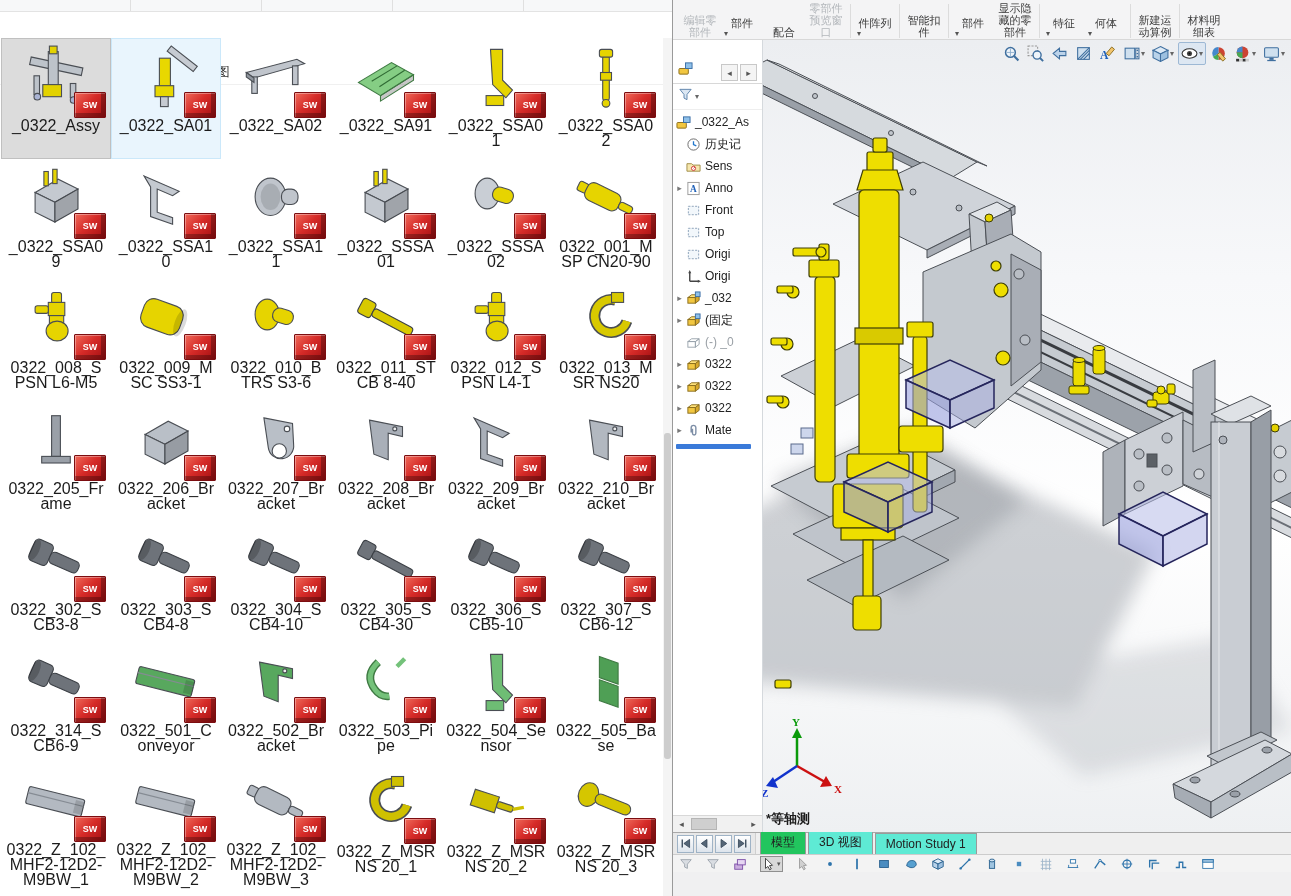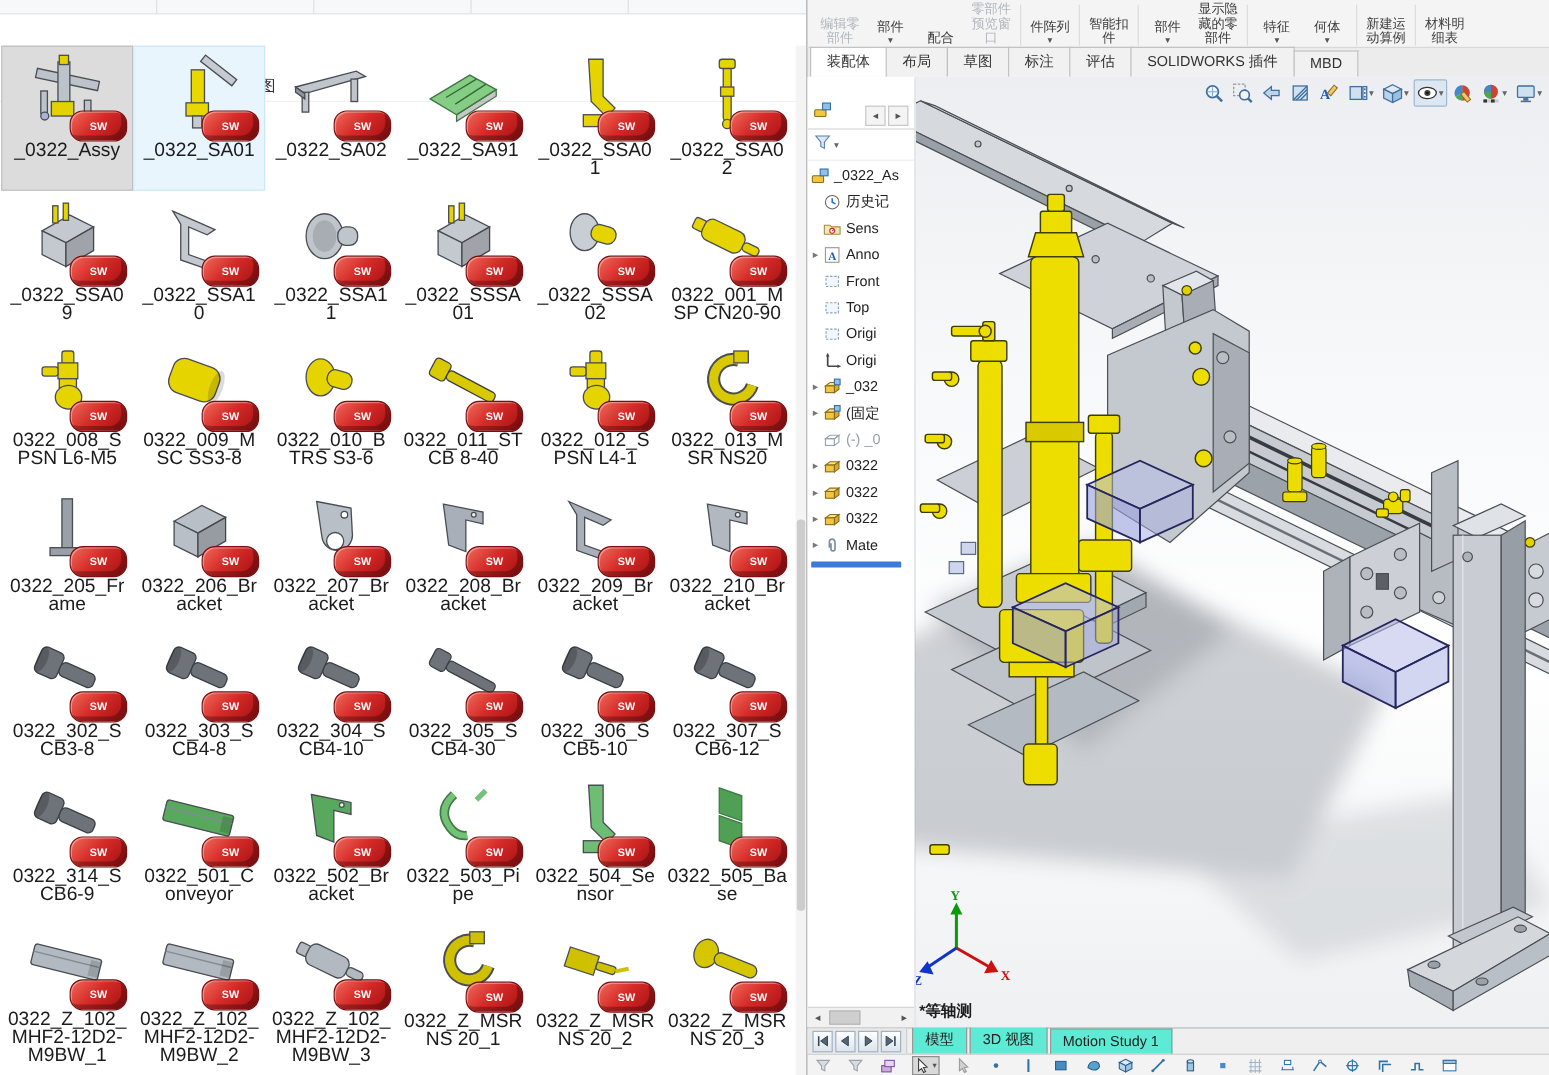--- a/index.html
+++ b/index.html
@@ -12,33 +12,33 @@
   .x-stub{height:12px;background:#f7f8f9;border-bottom:1px solid #e3e3e3;display:flex;}
   .x-stub span{width:1px;background:#e0e0e0;margin-left:130px;height:100%;}
   .x-crumbbar{height:25px;line-height:24px;font-size:13px;color:#333;padding-left:2px;border-bottom:1px solid #f0f0f0;white-space:nowrap;overflow:hidden;margin-top:48px;}
   .crumb{padding:0 4px;cursor:default;}
   .crumb-sep{color:#888;font-size:11px;padding:0 2px;}
   #fileGrid{position:absolute;left:1px;top:38px;display:grid;grid-template-columns:repeat(6,110px);grid-auto-rows:121px;}
   .tile{display:flex;flex-direction:column;align-items:center;padding-top:5px;border:1px solid transparent;}
   .tile.selected{background:#dcdcdc;border-color:#c0c0c0;}
   .tile.hover{background:#e9f5fd;border-color:#cbe8fa;}
   .thumbwrap{position:relative;width:92px;height:68px;display:flex;align-items:center;justify-content:center;}
-  .swbadge{position:absolute;right:-4px;bottom:-6px;width:48px;height:26px;border-radius:11px;
+  .swbadge{position:absolute;right:-4px;bottom:-6px;width:32px;height:26px;border-radius:1px;
            background:linear-gradient(135deg,#ef6a5a 0%,#d62b28 45%,#a30f12 100%);
            border:1px solid #7c0d10;color:#fff;font-weight:bold;font-size:9px;
            display:flex;align-items:center;justify-content:center;
            box-shadow:inset -4px -4px 0 rgba(0,0,0,.28), inset 1px 1px 0 rgba(255,255,255,.35);}
   .fname{font-size:16px;line-height:15px;text-align:center;width:100px;word-break:break-all;color:#1b1b1b;margin-top:6px;}
   .x-vscroll{position:absolute;right:0;top:38px;bottom:0;width:9px;background:#f4f4f4;}
   .x-vscroll .vthumb{position:absolute;left:1px;width:7px;top:46%;height:38%;background:#cdcdcd;border-radius:3px;}
 
   
   #sw{position:absolute;left:672px;top:0;width:619px;height:896px;background:#f0f0f1;border-left:1px solid #9a9a9a;}
   .sw-ribbon{height:40px;background:#f4f4f5;border-bottom:1px solid #d8d8d8;display:flex;align-items:flex-end;padding:0 0 1px 6px;overflow:hidden;}
-  .rb-item{display:flex;flex-direction:column;align-items:center;justify-content:flex-end;min-width:42px;padding:0 3px;color:#3c3c3c;}
+  .rb-item{display:flex;flex-direction:column;justify-content:flex-end;min-width:42px;padding:0 3px;color:#3c3c3c;}
   .rb-item .rb-lines div{font-size:11px;line-height:12px;text-align:center;white-space:nowrap;}
   .rb-item.disabled{color:#b3b7bb;}
   .rb-caret{font-size:8px;line-height:9px;color:#555;}
   .rb-sep{width:1px;height:34px;background:#dcdcdc;margin:0 3px;}
   .sw-tabs{height:24px;background:#ececec;display:flex;align-items:flex-end;padding-left:2px;}
   .sw-tab{font-size:12px;padding:3px 13px 4px 13px;border:1px solid #c2c2c2;border-bottom:none;background:#f1f1f1;color:#333;margin-right:-1px;white-space:nowrap;}
   .sw-tab.active{background:#fff;position:relative;z-index:2;}
   .sw-main{position:relative;height:792px;display:flex;background:#fff;}
 
   
@@ -74,21 +74,21 @@
   .view-label{position:absolute;left:3px;bottom:4px;font-size:13px;font-weight:bold;color:#1c1c1c;z-index:4;}
   .triad-txt{font-size:11px;font-weight:bold;font-family:"Liberation Serif","DejaVu Serif",serif;}
 
   
   .sw-bottombar{height:22px;background:#efefef;border-top:1px solid #a8a8a8;display:flex;align-items:flex-end;}
   .media{display:flex;align-items:center;height:100%;padding:0 3px;border-right:1px solid #cfcfcf;background:#e8e8e8;}
   .m-btn{width:17px;height:18px;margin:0 1px;border:1px solid #9fb3c6;background:linear-gradient(#ffffff,#dde4ec);
          display:flex;align-items:center;justify-content:center;}
   .btabs{display:flex;align-items:flex-end;margin-left:4px;}
   .b-tab{font-size:12px;padding:3px 10px 3px 10px;border:1px solid #9a9a9a;border-bottom:none;background:#5eead4;margin-right:2px;white-space:nowrap;}
-  .b-tab.active{background:#5eead4;}
+  .b-tab.active{background:#22c55e;}
   .sw-motionbar{height:18px;background:#f3f3f3;border-top:1px solid #cccccc;display:flex;align-items:center;gap:13px;padding-left:6px;overflow:hidden;}
   .mo-ico{display:flex;align-items:center;flex:none;}
   .mo-ico.pressed{background:#d9d9d9;border:1px solid #8f8f8f;padding:0 1px;}
   .mo-caret{font-size:7px;color:#555;margin-left:1px;}
 </style>
 </head>
 <body>
 
 <div id="stage">
 
@@ -286,21 +286,21 @@
         <div class="tile">
           <div class="thumbwrap">
             <svg width="76" height="66" viewBox="0 0 60 60" xmlns="http://www.w3.org/2000/svg">
               <g fill="#e6d400" stroke="#4a4e54" transform="rotate(20 30 30)">
                 <rect x="7" y="15" width="37" height="27" rx="9"></rect>
                 <ellipse cx="43" cy="28" rx="5" ry="13" fill="#000" fill-opacity="0.14" stroke="none"></ellipse>
               </g>
             </svg>
             <div class="swbadge">SW</div>
           </div>
-          <div class="fname">0322_009_MSC SS3-8</div>
+          <div class="fname">0322_009_MSC SS3-1</div>
         </div>
         <div class="tile">
           <div class="thumbwrap">
             <svg width="76" height="66" viewBox="0 0 60 60" xmlns="http://www.w3.org/2000/svg">
               <g stroke="#4a4e54">
                 <ellipse cx="22" cy="25" rx="11" ry="14" fill="#e6d400"></ellipse>
                 <rect x="27" y="20" width="19" height="13" rx="6" fill="#e6d400" transform="rotate(16 36 26)"></rect>
               </g>
             </svg>
             <div class="swbadge">SW</div>
@@ -730,29 +730,20 @@
             <div>动算例</div>
           </div>
         </div>
         <div class="rb-sep"></div>
         <div class="rb-item">
           <div class="rb-lines">
             <div>材料明</div>
             <div>细表</div>
           </div>
         </div>
-      </div>
-    <div class="sw-tabs" id="swTabs">
-        <div class="sw-tab active">装配体</div>
-        <div class="sw-tab">布局</div>
-        <div class="sw-tab">草图</div>
-        <div class="sw-tab">标注</div>
-        <div class="sw-tab">评估</div>
-        <div class="sw-tab">SOLIDWORKS 插件</div>
-        <div class="sw-tab">MBD</div>
       </div>
 
     <div class="sw-main">
       <aside class="sw-tree">
         <div class="tree-top">
           <span class="t-asm" id="treeRootTopIcon"><svg width="15" height="15" viewBox="0 0 16 16" xmlns="http://www.w3.org/2000/svg">
                 <rect x="1" y="8" width="10" height="6" rx="1" fill="#f2c740" stroke="#8a6d1d"></rect>
                 <rect x="8" y="2" width="7" height="6" fill="#8fc1ea" stroke="#3a6ea5"></rect>
               </svg></span>
           <span class="pane-tab pl" id="paneTabL">◂</span>

